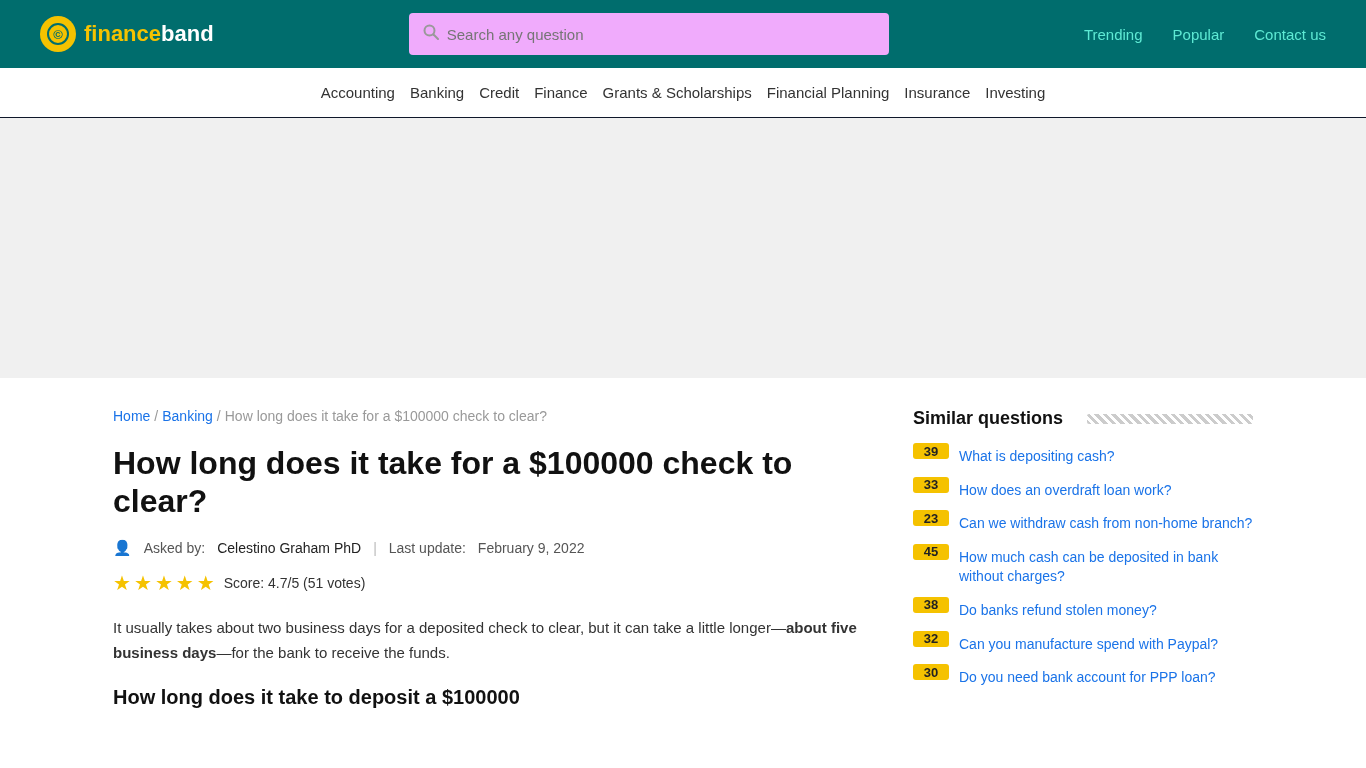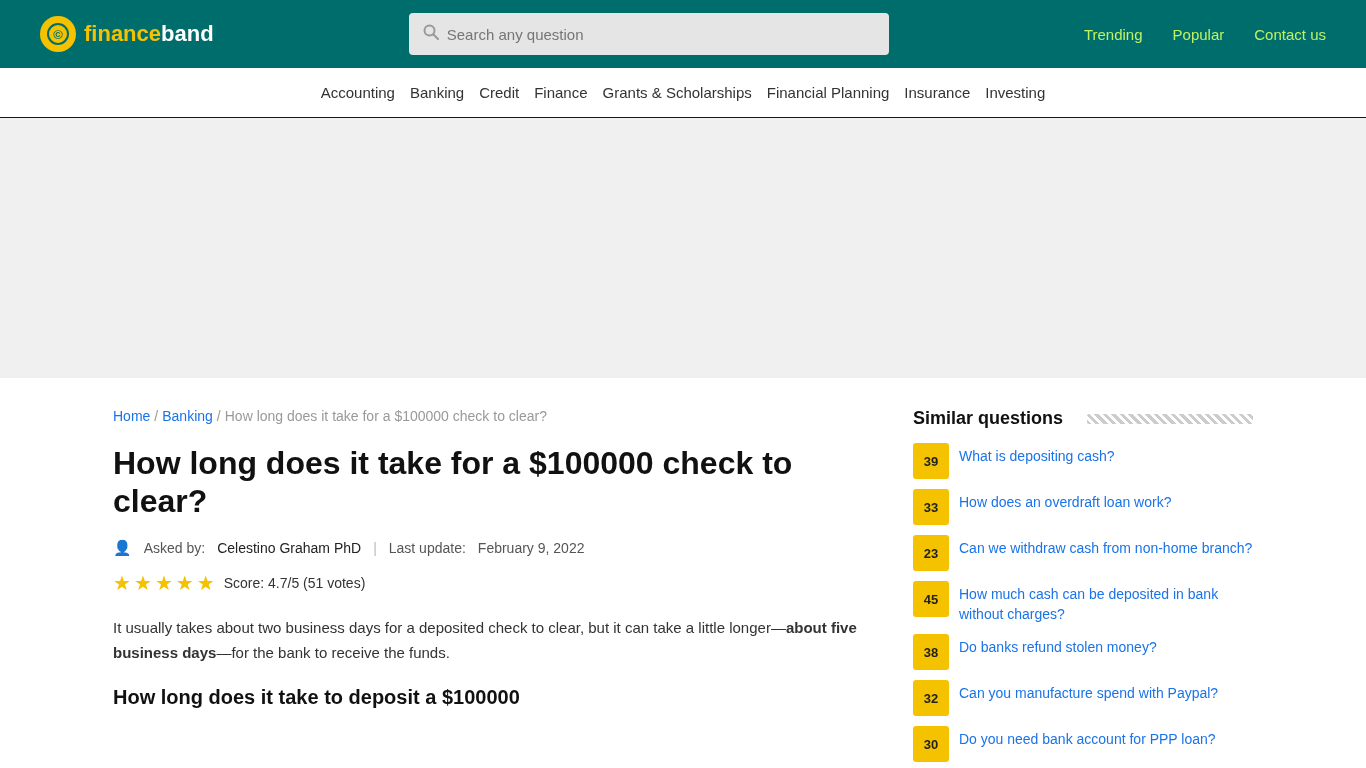--- a/index.html
+++ b/index.html
@@ -36,21 +36,21 @@
       font-size: 22px;
       font-weight: bold;
     }
     .logo-text span { color: #f5c200; font-weight: bold; }
     .search-bar {
       flex: 1;
       max-width: 480px;
       margin: 0 40px;
       display: flex;
       align-items: center;
-      background: #e5e5e5;
+      background: #f0abfc;
       border-radius: 4px;
       padding: 0 14px;
       height: 42px;
       border: none;
     }
     .search-icon-wrap {
       color: #999;
       margin-right: 8px;
       font-size: 16px;
     }
@@ -61,21 +61,21 @@
       color: #666;
       flex: 1;
       background: transparent;
     }
     .header-nav {
       display: flex;
       gap: 30px;
       align-items: center;
     }
     .header-nav a {
-      color: #bef264;
+      color: #5eead4;
       text-decoration: none;
       font-size: 15px;
     }
 
     
     .main-nav {
       border-bottom: 1px solid #0f172a;
       display: flex;
       justify-content: center;
       gap: 15px;
@@ -199,21 +199,21 @@
       align-items: flex-start;
       gap: 10px;
       margin-bottom: 10px;
     }
     .sq-badge {
       background: #f5c200;
       color: #222;
       font-weight: bold;
       font-size: 13px;
       min-width: 36px;
-      height: 36px;
+      height: 16px;
       border-radius: 3px;
       display: flex;
       align-items: center;
       justify-content: center;
       flex-shrink: 0;
     }
     .sq-link {
       color: #1a73e8;
       text-decoration: none;
       font-size: 14px;

